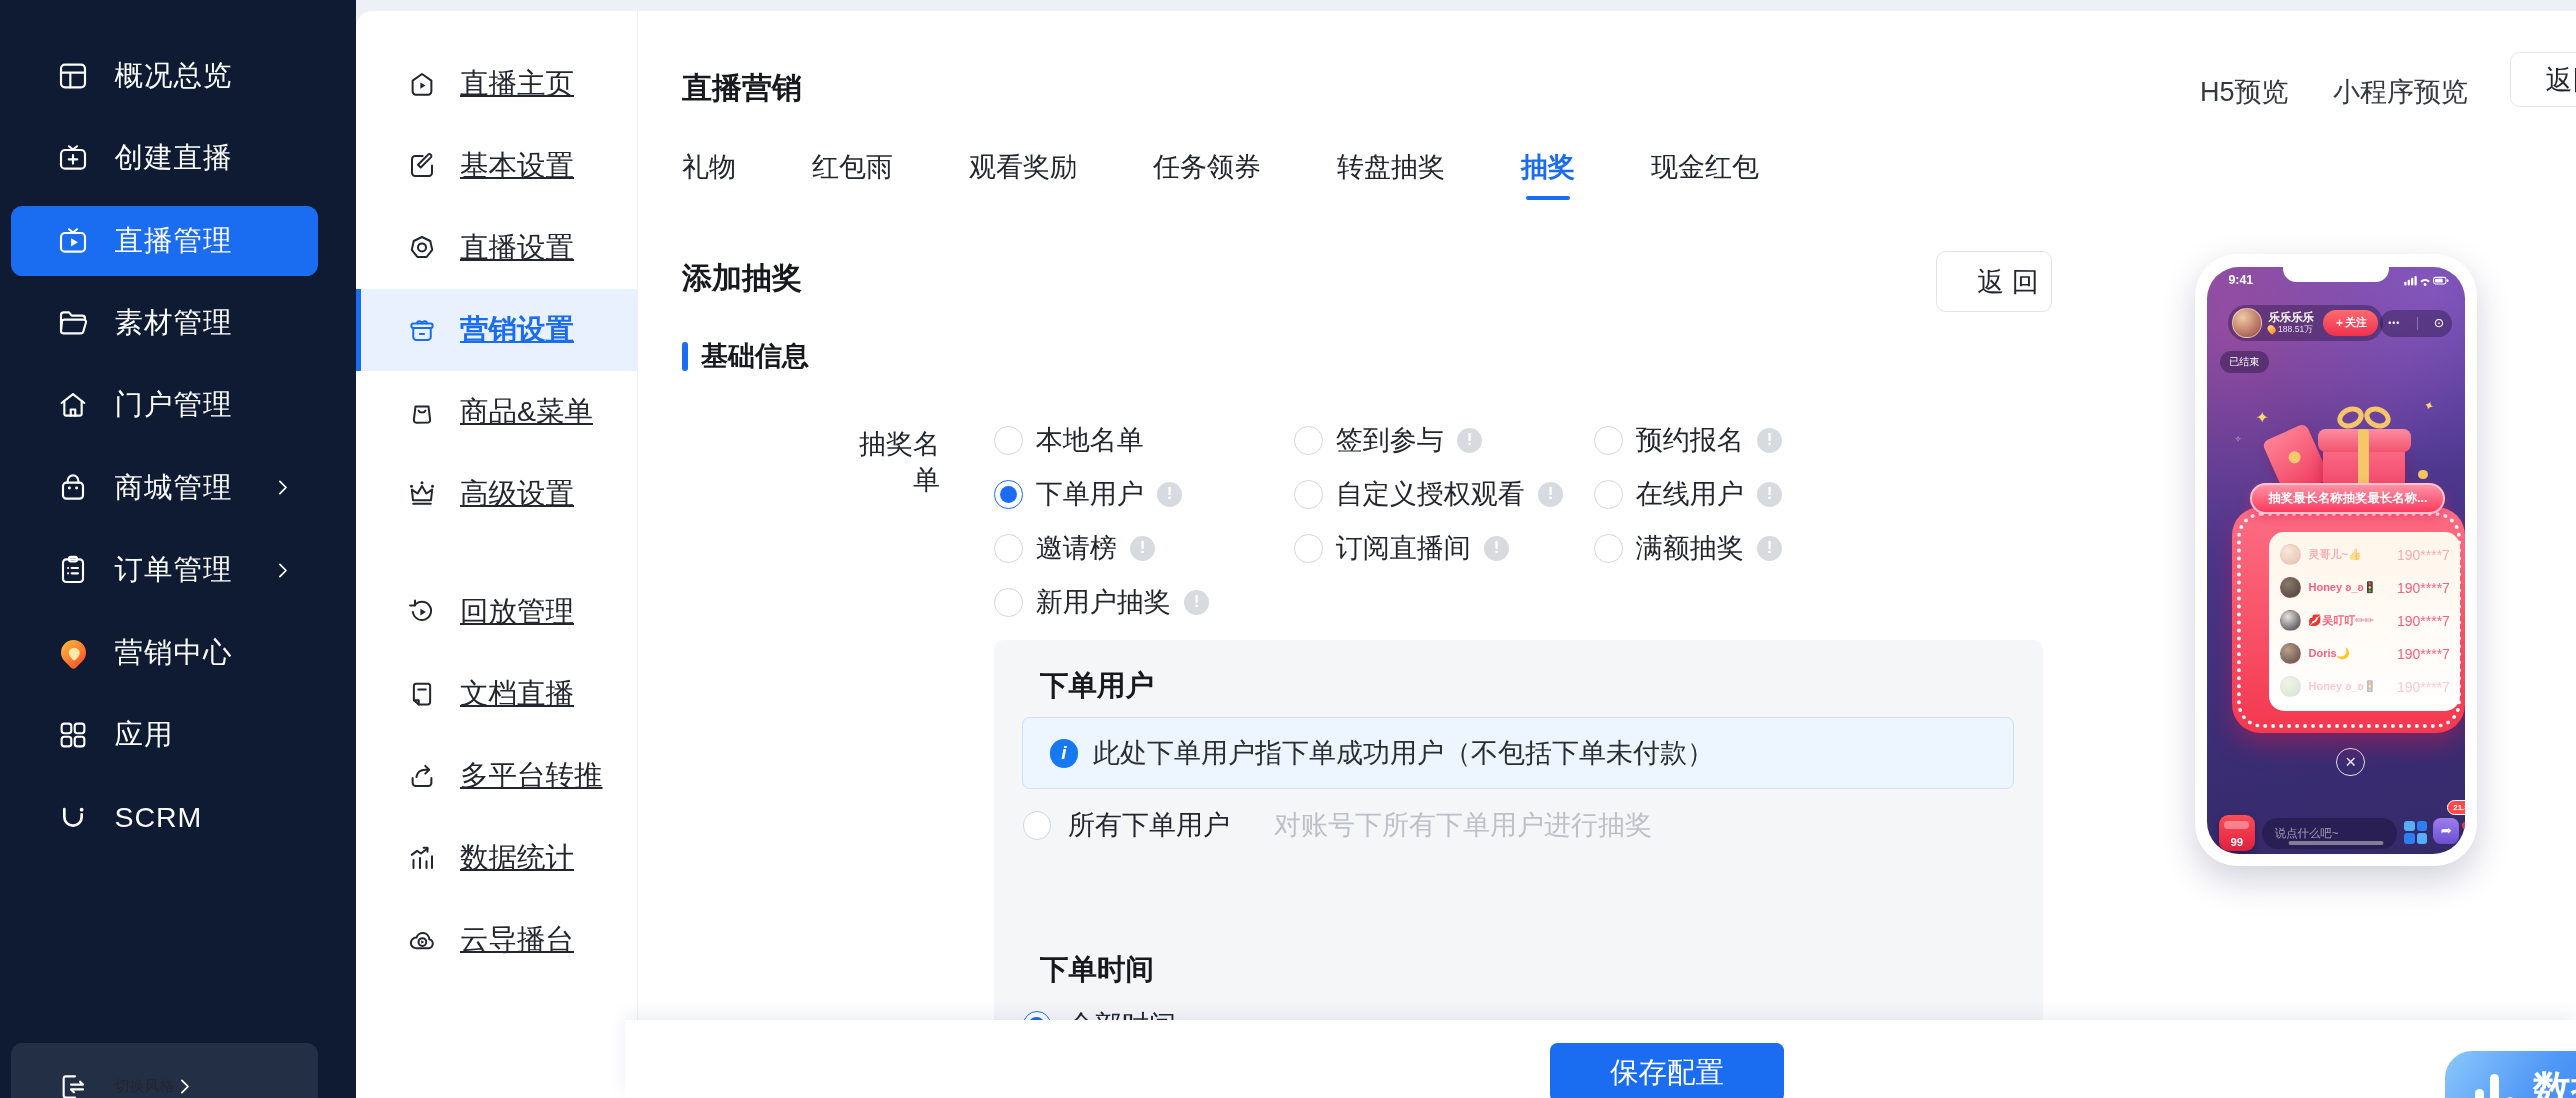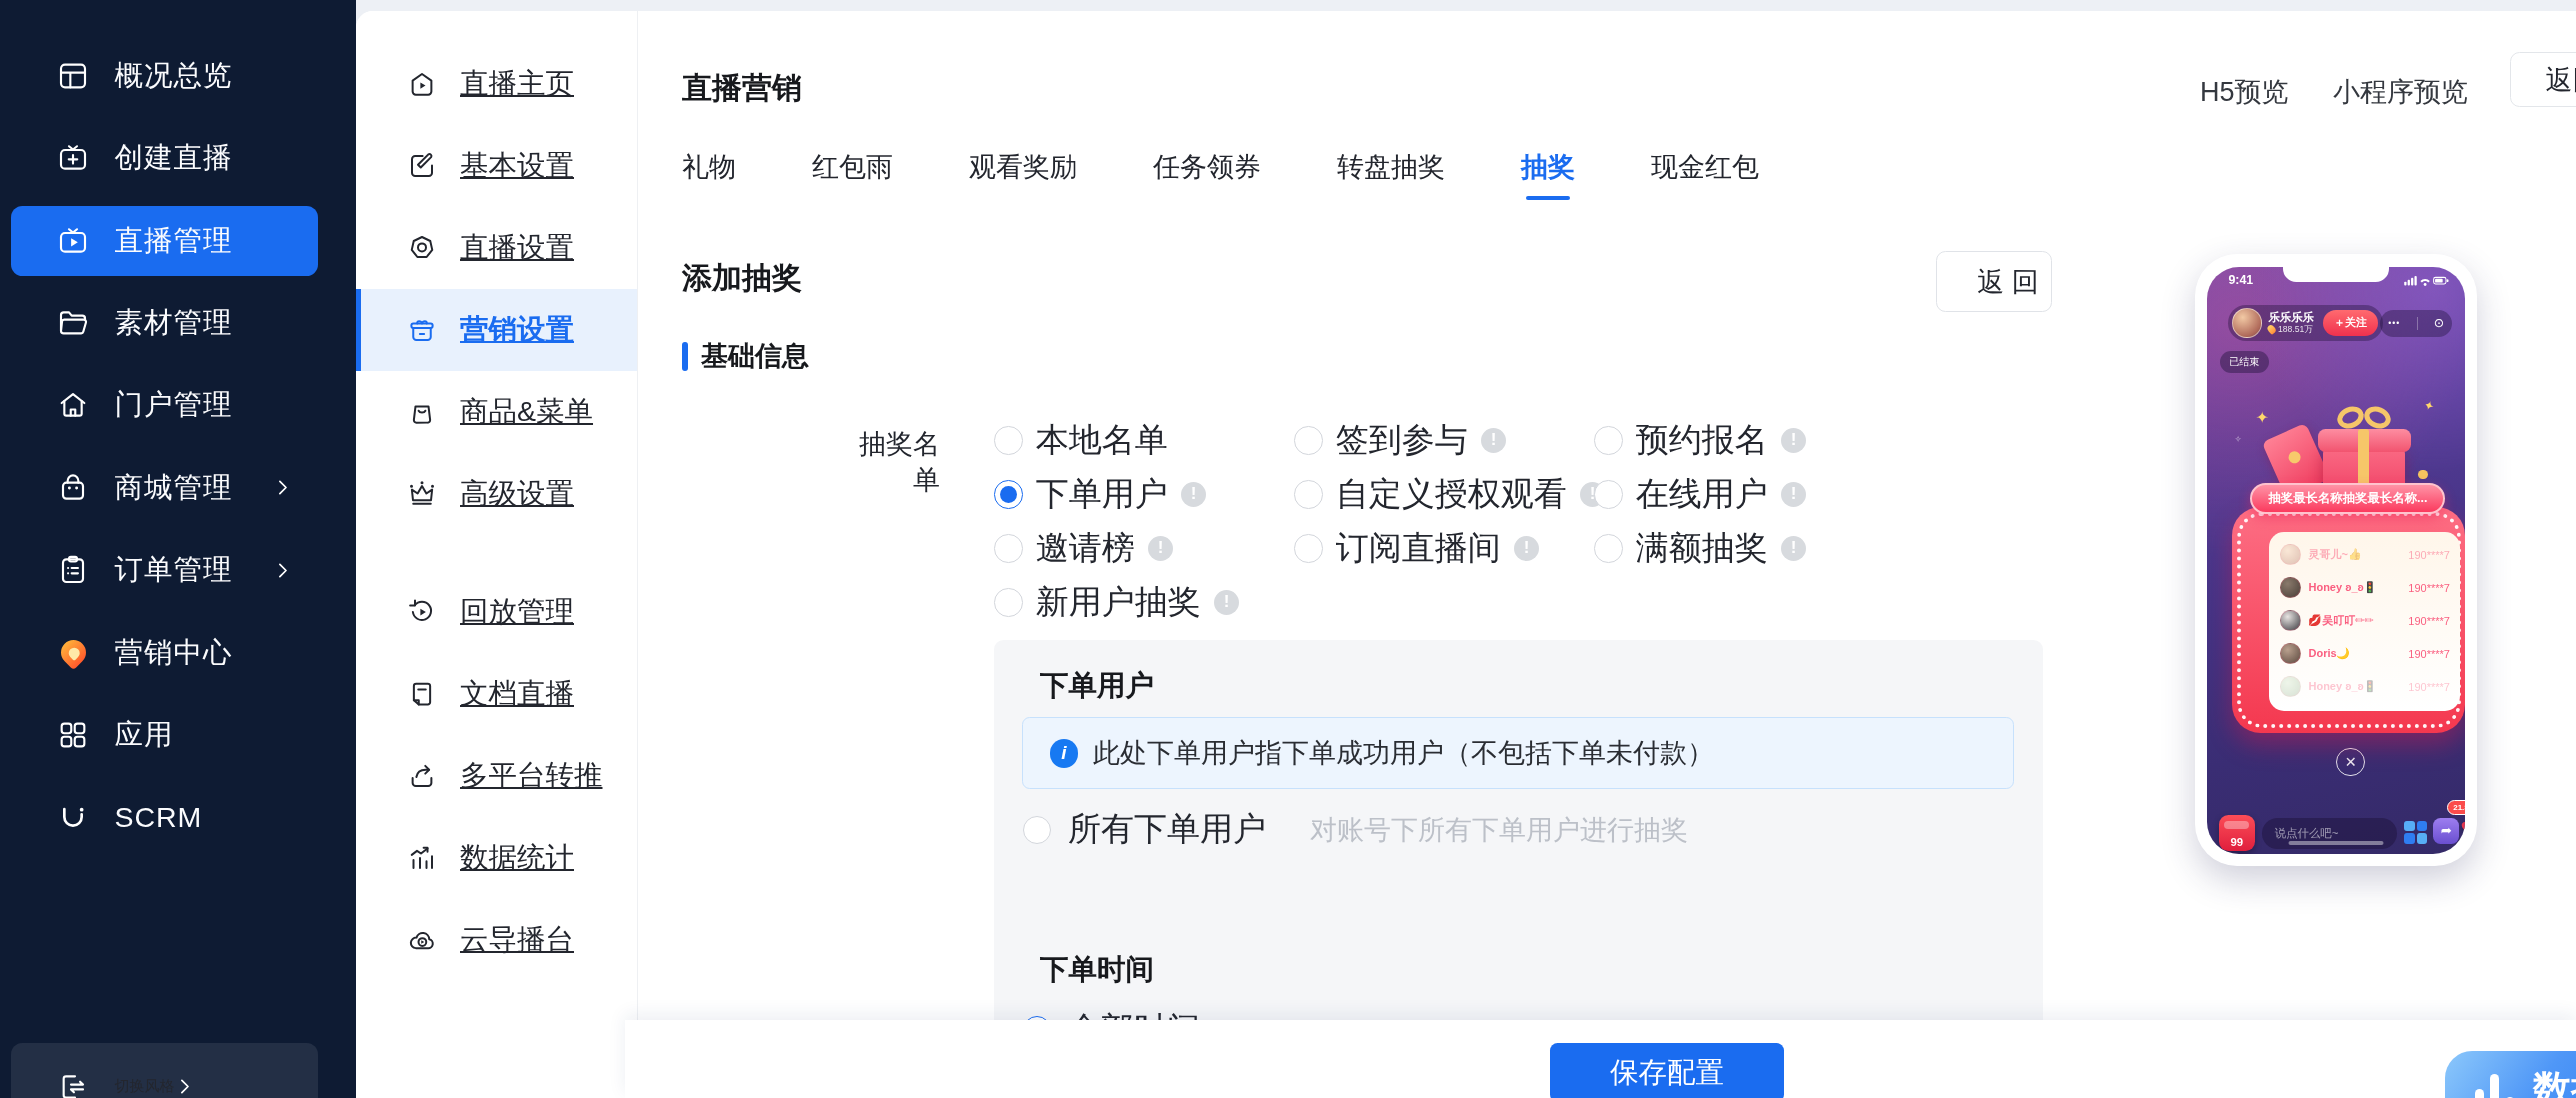--- a/index.html
+++ b/index.html
@@ -53,21 +53,21 @@
   .section{position:absolute;left:44px;top:327px;display:flex;align-items:center;}
   .section .bar{width:5.7px;height:28.5px;background:#1a6cf0;border-radius:2.9px;margin-right:13.3px;}
   .section .sec-label{font-size:27px;font-weight:bold;color:#17191d;}
 
   .form-label{position:absolute;left:196px;top:415px;width:106px;font-size:27px;color:#23262e;text-align:right;}
   .radio-grid{position:absolute;left:356px;top:402px;display:grid;grid-template-columns:300px 300px 342px;grid-auto-rows:54px;}
   .opt{display:flex;align-items:center;gap:13.3px;cursor:pointer;}
   .radio{width:28.5px;height:28.5px;border-radius:50%;border:1.9px solid #d3d6dc;background:#fff;box-sizing:border-box;flex:0 0 auto;}
   .radio.sel{border:1.9px solid #1a6cf0;position:relative;}
   .radio.sel::after{content:'';position:absolute;left:4.8px;top:4.8px;right:4.8px;bottom:4.8px;border-radius:50%;background:#1a6cf0;}
-  .opt-label{font-size:33px;color:#23262e;white-space:nowrap;}
+  .opt-label{font-size:27px;color:#23262e;white-space:nowrap;}
   .info-ic{width:25px;height:25px;border-radius:50%;background:#d7dade;color:#fff;font-size:17px;font-weight:bold;
            display:flex;align-items:center;justify-content:center;flex:0 0 auto;}
 
   .panel{position:absolute;left:356px;top:629px;width:1049px;height:407px;background:#f5f6f8;border-radius:9.5px;}
   .panel-title{position:absolute;left:46px;font-size:28.5px;font-weight:bold;color:#17191d;}
   .alert{position:absolute;left:27.6px;top:77px;width:992px;height:72px;background:#edf5fe;border:1.9px solid #c7e1fc;
          border-radius:7.6px;display:flex;align-items:center;padding-left:27px;box-sizing:border-box;gap:15px;}
   .alert-ic{width:28.5px;height:28.5px;border-radius:50%;background:#1779f2;color:#fff;font-size:19px;font-weight:bold;
             font-style:italic;display:flex;align-items:center;justify-content:center;flex:0 0 auto;}
   .alert-text{font-size:27px;color:#2a2d33;white-space:nowrap;}
@@ -136,21 +136,21 @@
   .winners{position:absolute;left:37px;top:25px;width:191px;height:179px;background:linear-gradient(180deg,#fff6ea,#ffffff);
            border-radius:15px;overflow:hidden;padding:6.7px 10.5px;box-sizing:border-box;}
   .wrow{height:33px;display:flex;align-items:center;gap:7.6px;}
   .wava{width:21px;height:21px;border-radius:50%;flex:0 0 auto;border:1px solid rgba(250,95,128,.25);box-sizing:border-box;}
   .wrow:nth-child(1) .wava{background:radial-gradient(circle at 35% 30%,#f5d8c0,#c08a7a);}
   .wrow:nth-child(2) .wava{background:radial-gradient(circle at 35% 30%,#8a7a6c,#4a3f38);}
   .wrow:nth-child(3) .wava{background:radial-gradient(circle at 35% 30%,#e8e4e2,#3b3a40);}
   .wrow:nth-child(4) .wava{background:radial-gradient(circle at 35% 30%,#b9a08e,#5d4a40);}
   .wrow:nth-child(5) .wava{background:radial-gradient(circle at 35% 30%,#cfe6c8,#8fae88);}
   .wname{font-size:11px;font-weight:bold;color:#fa5f80;flex:1;white-space:nowrap;overflow:hidden;text-overflow:ellipsis;}
-  .wphone{font-size:11px;color:#fa5f80;white-space:nowrap;}
+  .wphone{font-size:14px;color:#fa5f80;white-space:nowrap;}
   .wrow.dim1{opacity:.5;}
   .wrow.dim2{opacity:.35;}
   .close-btn{position:absolute;left:129px;top:481px;width:28.5px;height:28.5px;border:1.9px solid rgba(255,255,255,.85);
              border-radius:50%;color:rgba(255,255,255,.9);font-size:14.3px;display:flex;align-items:center;justify-content:center;box-sizing:border-box;}
   .pb-gift{position:absolute;left:11.4px;top:548px;width:36px;height:36px;border-radius:9.5px;
            background:linear-gradient(180deg,#fc4d57,#e01f3d);box-shadow:0 2.9px 7.6px rgba(0,0,0,.3);
            color:#fff;font-size:11.4px;font-weight:bold;display:flex;align-items:flex-end;justify-content:center;padding-bottom:2.9px;box-sizing:border-box;}
   .pb-gift::before{content:'';position:absolute;left:5.7px;top:6.7px;width:25px;height:7.6px;border-radius:7.6px;background:rgba(255,255,255,.35);}
   .pb-input{position:absolute;left:55px;top:551px;width:135px;height:31px;background:rgba(20,10,40,.35);border-radius:16px;
             color:rgba(255,255,255,.55);font-size:11.4px;display:flex;align-items:center;padding-left:12.4px;box-sizing:border-box;white-space:nowrap;}

